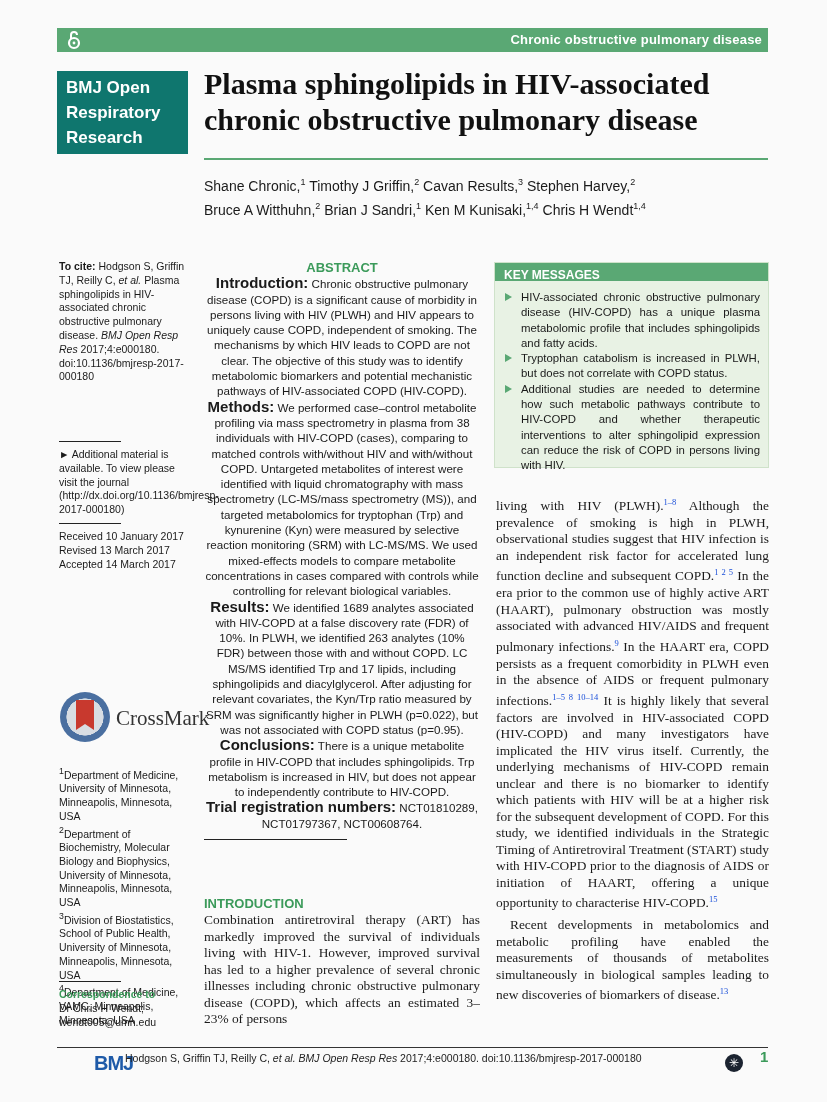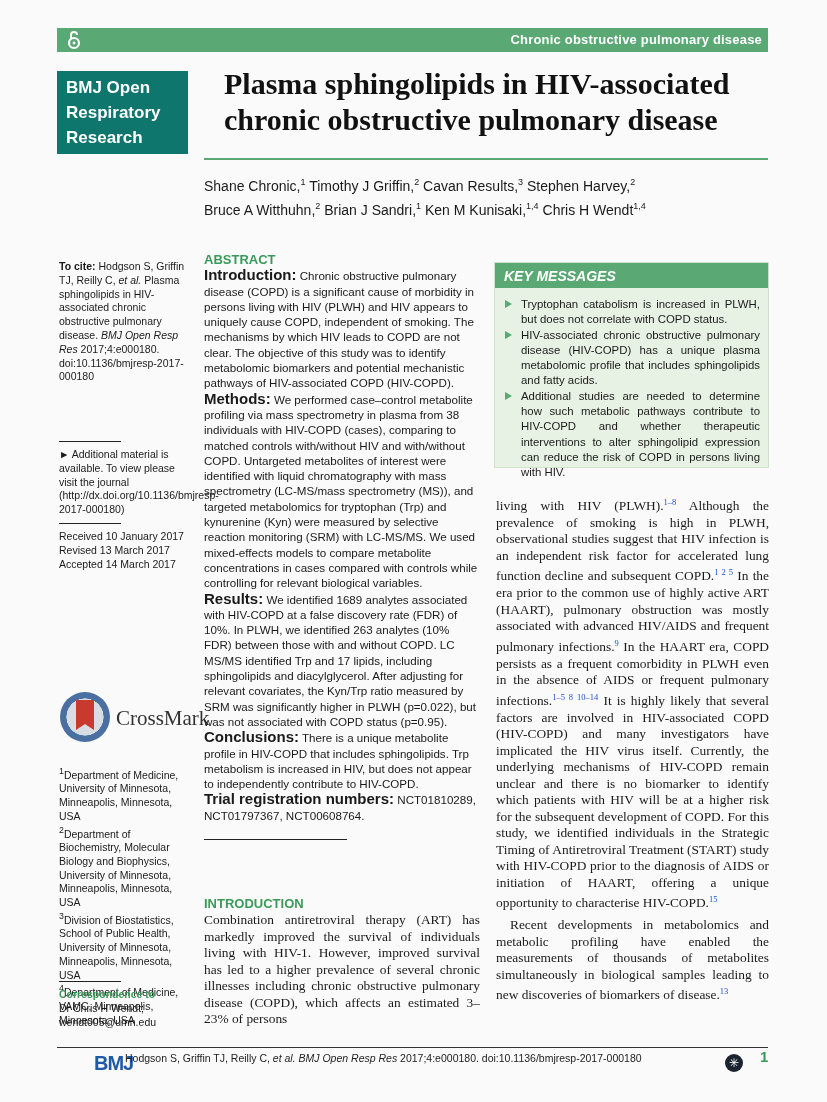--- a/index.html
+++ b/index.html
@@ -6,21 +6,21 @@
   html, body { width: 827px; height: 1102px; background: #fafafa; overflow: hidden; }
   body { position: relative; font-family: "Liberation Sans", sans-serif; color: #1a1a1a; }
 
   .topbar { position: absolute; left: 57px; top: 28px; width: 711px; height: 24px; background: #5aa874; color: #fff; }
   .topbar .oa { position: absolute; left: 10px; top: 2px; width: 14px; height: 20px; }
   .topbar .section { position: absolute; right: 6px; top: 4px; font-size: 13px; font-weight: bold; letter-spacing: 0.2px; }
 
   .brand { position: absolute; left: 57px; top: 71px; width: 131px; height: 83px; background: #0f766e; color: #fff; font-weight: bold; font-size: 17px; line-height: 25px; padding: 4px 0 0 9px; }
   .brand span { display: block; }
 
-  .title { position: absolute; left: 204px; top: 66px; width: 570px; font-family: "Liberation Serif", serif; font-size: 30px; line-height: 36px; color: #111; margin-left: 20px; }
+  .title { position: absolute; left: 204px; top: 66px; width: 570px; font-family: "Liberation Serif", serif; font-size: 30px; line-height: 36px; color: #111; }
   .title span { display: block; }
   .title-rule { position: absolute; left: 204px; top: 158px; width: 564px; height: 2px; background: #5aa874; }
 
   .authors { position: absolute; left: 204px; top: 172px; width: 570px; font-size: 14px; line-height: 21px; }
   .authors sup { font-size: 9px; }
 
   .side { position: absolute; left: 59px; width: 135px; font-size: 10.5px; line-height: 13.8px; font-family: "Liberation Sans", sans-serif; }
   .side b { font-weight: bold; }
   .side i { font-style: italic; }
   .side-rule { position: absolute; left: 59px; width: 62px; height: 1px; background: #222; }
@@ -30,21 +30,21 @@
   .crossmark .logo { position: absolute; left: 0; top: 0; width: 50px; height: 50px; border-radius: 50%; background: radial-gradient(circle at 50% 50%, #d8dde3 0 52%, #4a6fa0 53% 100%); }
   .crossmark .ribbon { position: absolute; left: 16px; top: 8px; width: 18px; height: 30px; background: #c8392e; clip-path: polygon(0 0,100% 0,100% 100%,50% 80%,0 100%); }
   .crossmark .text { position: absolute; left: 56px; top: 14px; font-family: "Liberation Serif", serif; font-size: 21px; color: #333; }
 
   .abstract { position: absolute; left: 204px; width: 276px; font-size: 11.6px; line-height: 15.3px; }
   .abstract .h { color: #3b9a5a; font-weight: bold; font-size: 13px; }
   .abstract b { font-weight: bold; font-size: 15px; }
   .abs-rule { position: absolute; left: 204px; top: 839px; width: 143px; height: 1px; background: #222; }
 
   .keybox { position: absolute; left: 494px; top: 262px; width: 275px; height: 206px; background: #e8f2e4; border: 1px solid #cfe2ca; }
-  .keybox .kh { background: #5aa874; color: #fff; font-weight: bold; font-size: 14px; padding: 5px 0 0 9px; height: 25px; font-style: italic; }
+  .keybox .kh { background: #5aa874; color: #fff; font-weight: bold; font-size: 12px; padding: 5px 0 0 9px; height: 18px; }
   .keybox ul { list-style: none; padding: 9px 8px 0 10px; }
   .keybox li { position: relative; padding-left: 16px; font-size: 11.4px; line-height: 15.3px; text-align: justify; margin-bottom: 0; }
   .keybox li .tri { position: absolute; left: 0; top: 3px; width: 0; height: 0; border-left: 7px solid #5aa874; border-top: 4px solid transparent; border-bottom: 4px solid transparent; }
 
   .intro-h { position: absolute; left: 204px; top: 896px; color: #3b9a5a; font-weight: bold; font-size: 13px; }
   .serif-col { position: absolute; font-family: "Liberation Serif", serif; font-size: 13.4px; line-height: 16.5px; text-align: justify; color: #1a1a1a; }
   .serif-col sup { color: #1a4fd8; font-size: 8.5px; }
   .serif-col p.ind { text-indent: 14px; margin-top: 5px; }
 
   .footer-rule { position: absolute; left: 57px; top: 1047px; width: 711px; height: 1px; background: #333; }
@@ -118,35 +118,35 @@
   <div><sup>3</sup><span>Division of Biostatistics, School of Public Health, University of Minnesota, Minneapolis, Minnesota, USA</span></div>
   <div><sup>4</sup><span>Department of Medicine, VAMC, Minneapolis, Minnesota, USA</span></div>
 </div>
 <div class="side-rule" style="top:981px;"></div>
 <div class="side" style="top:988px;">
   <div class="green-label">Correspondence to</div>
   <div>Dr Chris H Wendt;</div>
   <div>wendt005@umn.edu</div>
 </div>
 
-<div class="abstract" style="top:252px;">
+<div class="abstract" style="top:260px;text-align:center;">
   <div class="h">ABSTRACT</div>
   <div><b>Introduction:</b> <span>Chronic obstructive pulmonary disease (COPD) is a significant cause of morbidity in persons living with HIV (PLWH) and HIV appears to uniquely cause COPD, independent of smoking. The mechanisms by which HIV leads to COPD are not clear. The objective of this study was to identify metabolomic biomarkers and potential mechanistic pathways of HIV-associated COPD (HIV-COPD).</span></div>
   <div><b>Methods:</b> <span>We performed case–control metabolite profiling via mass spectrometry in plasma from 38 individuals with HIV-COPD (cases), comparing to matched controls with/without HIV and with/without COPD. Untargeted metabolites of interest were identified with liquid chromatography with mass spectrometry (LC-MS/mass spectrometry (MS)), and targeted metabolomics for tryptophan (Trp) and kynurenine (Kyn) were measured by selective reaction monitoring (SRM) with LC-MS/MS. We used mixed-effects models to compare metabolite concentrations in cases compared with controls while controlling for relevant biological variables.</span></div>
   <div><b>Results:</b> <span>We identified 1689 analytes associated with HIV-COPD at a false discovery rate (FDR) of 10%. In PLWH, we identified 263 analytes (10% FDR) between those with and without COPD. LC MS/MS identified Trp and 17 lipids, including sphingolipids and diacylglycerol. After adjusting for relevant covariates, the Kyn/Trp ratio measured by SRM was significantly higher in PLWH (p=0.022), but was not associated with COPD status (p=0.95).</span></div>
   <div><b>Conclusions:</b> <span>There is a unique metabolite profile in HIV-COPD that includes sphingolipids. Trp metabolism is increased in HIV, but does not appear to independently contribute to HIV-COPD.</span></div>
   <div><b>Trial registration numbers:</b> <span>NCT01810289, NCT01797367, NCT00608764.</span></div>
 </div>
 <div class="abs-rule"></div>
 
 <div class="keybox">
   <div class="kh">KEY MESSAGES</div>
   <ul>
+    <li><span class="tri"></span><span>HIV-associated chronic obstructive pulmonary disease (HIV-COPD) has a unique plasma metabolomic profile that includes sphingolipids and fatty acids.</span></li>
     <li><span class="tri"></span><span>Tryptophan catabolism is increased in PLWH, but does not correlate with COPD status.</span></li>
-    <li><span class="tri"></span><span>HIV-associated chronic obstructive pulmonary disease (HIV-COPD) has a unique plasma metabolomic profile that includes sphingolipids and fatty acids.</span></li>
     <li><span class="tri"></span><span>Additional studies are needed to determine how such metabolic pathways contribute to HIV-COPD and whether therapeutic interventions to alter sphingolipid expression can reduce the risk of COPD in persons living with HIV.</span></li>
   </ul>
 </div>
 
 <div class="intro-h">INTRODUCTION</div>
 <div class="serif-col" style="left:204px; top:912px; width:276px;">Combination antiretroviral therapy (ART) has markedly improved the survival of individuals living with HIV-1. However, improved survival has led to a higher prevalence of several chronic illnesses including chronic obstructive pulmonary disease (COPD), which affects an estimated 3–23% of persons</div>
 
 <div class="serif-col" style="left:496px; top:494px; width:273px;">
   <p>
     <span>living with HIV (PLWH).</span><sup>1–8</sup><span> Although the prevalence of smoking is high in PLWH, observational studies suggest that HIV infection is an independent risk factor for accelerated lung function decline and subsequent COPD.</span><sup>1 2 5</sup><span> In the era prior to the common use of highly active ART (HAART), pulmonary obstruction was mostly associated with advanced HIV/AIDS and frequent pulmonary infections.</span><sup>9</sup><span> In the HAART era, COPD persists as a frequent comorbidity in PLWH even in the absence of AIDS or frequent pulmonary infections.</span><sup>1–5 8 10–14</sup><span> It is highly likely that several factors are involved in HIV-associated COPD (HIV-COPD) and many investigators have implicated the HIV virus itself. Currently, the underlying mechanisms of HIV-COPD remain unclear and there is no biomarker to identify which patients with HIV will be at a higher risk for the subsequent development of COPD. For this study, we identified individuals in the Strategic Timing of Antiretroviral Treatment (START) study with HIV-COPD prior to the diagnosis of AIDS or initiation of HAART, offering a unique opportunity to characterise HIV-COPD.</span><sup>15</sup>

